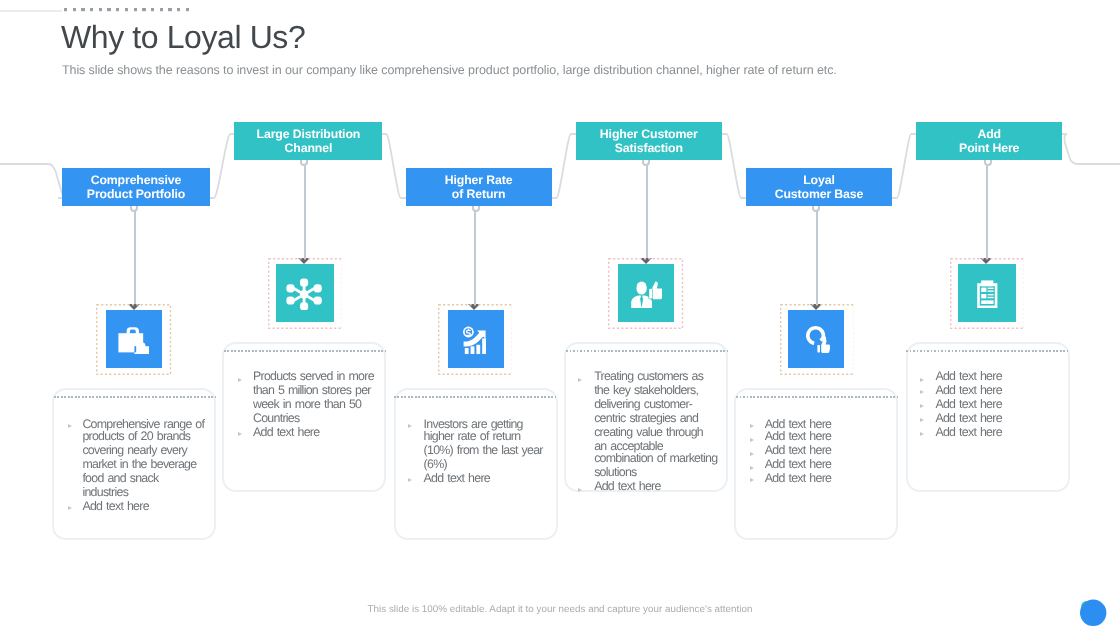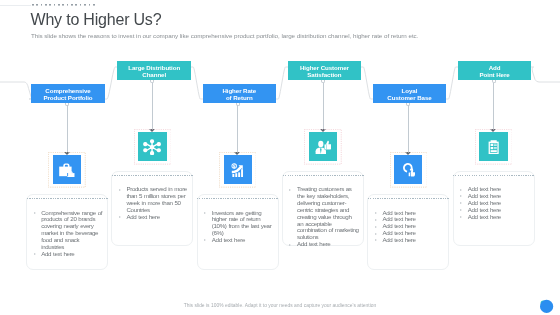--- a/index.html
+++ b/index.html
@@ -58,21 +58,21 @@
                font-size:4.9px;line-height:7px;color:#a7acb0;letter-spacing:.02px;}
   .logo{position:absolute;}
 </style>
 </head>
 <body>
 
 <div id="slide">
 
   <div class="top-rule"></div>
   <div class="top-dots"></div>
-  <div class="page-title">Why to Higher Us?</div>
+  <div class="page-title">Why to Loyal Us?</div>
   <div class="page-subtitle">This slide shows the reasons to invest in our company like comprehensive product portfolio, large distribution channel, higher rate of return etc.</div>
 
   <svg class="wave" viewBox="0 0 560 60">
     <path id="wavepath" fill="none" stroke="#d9dde0" stroke-width="0.9" d="M 0 27 L 24.2 27 Q 27.2 27 28.6 33.5 L 31.4 43 Q 32.6 44 29 44 L 107 44 C 109.1 44, 113.1 12, 115.19999999999999 12 L 193.2 12 C 194.75 12, 198.75 44, 200.3 44 L 278.3 44 C 279.85 44, 283.85 12, 285.40000000000003 12 L 363.40000000000003 12 C 364.95000000000005 12, 368.95000000000005 44, 370.5 44 L 448.5 44 C 450.05 44, 454.05 12, 455.6 12 L 533.6 12 Q 531.5 12 532.6 17 L 535 24.5 Q 536.3 27 539 27 L 560 27"></path>
   </svg>
 
   <div id="panels">
       <div class="hbox blue" style="left: 31.2px; top: 84.2px;">
         <div class="lbl">
           <div>Comprehensive</div>

